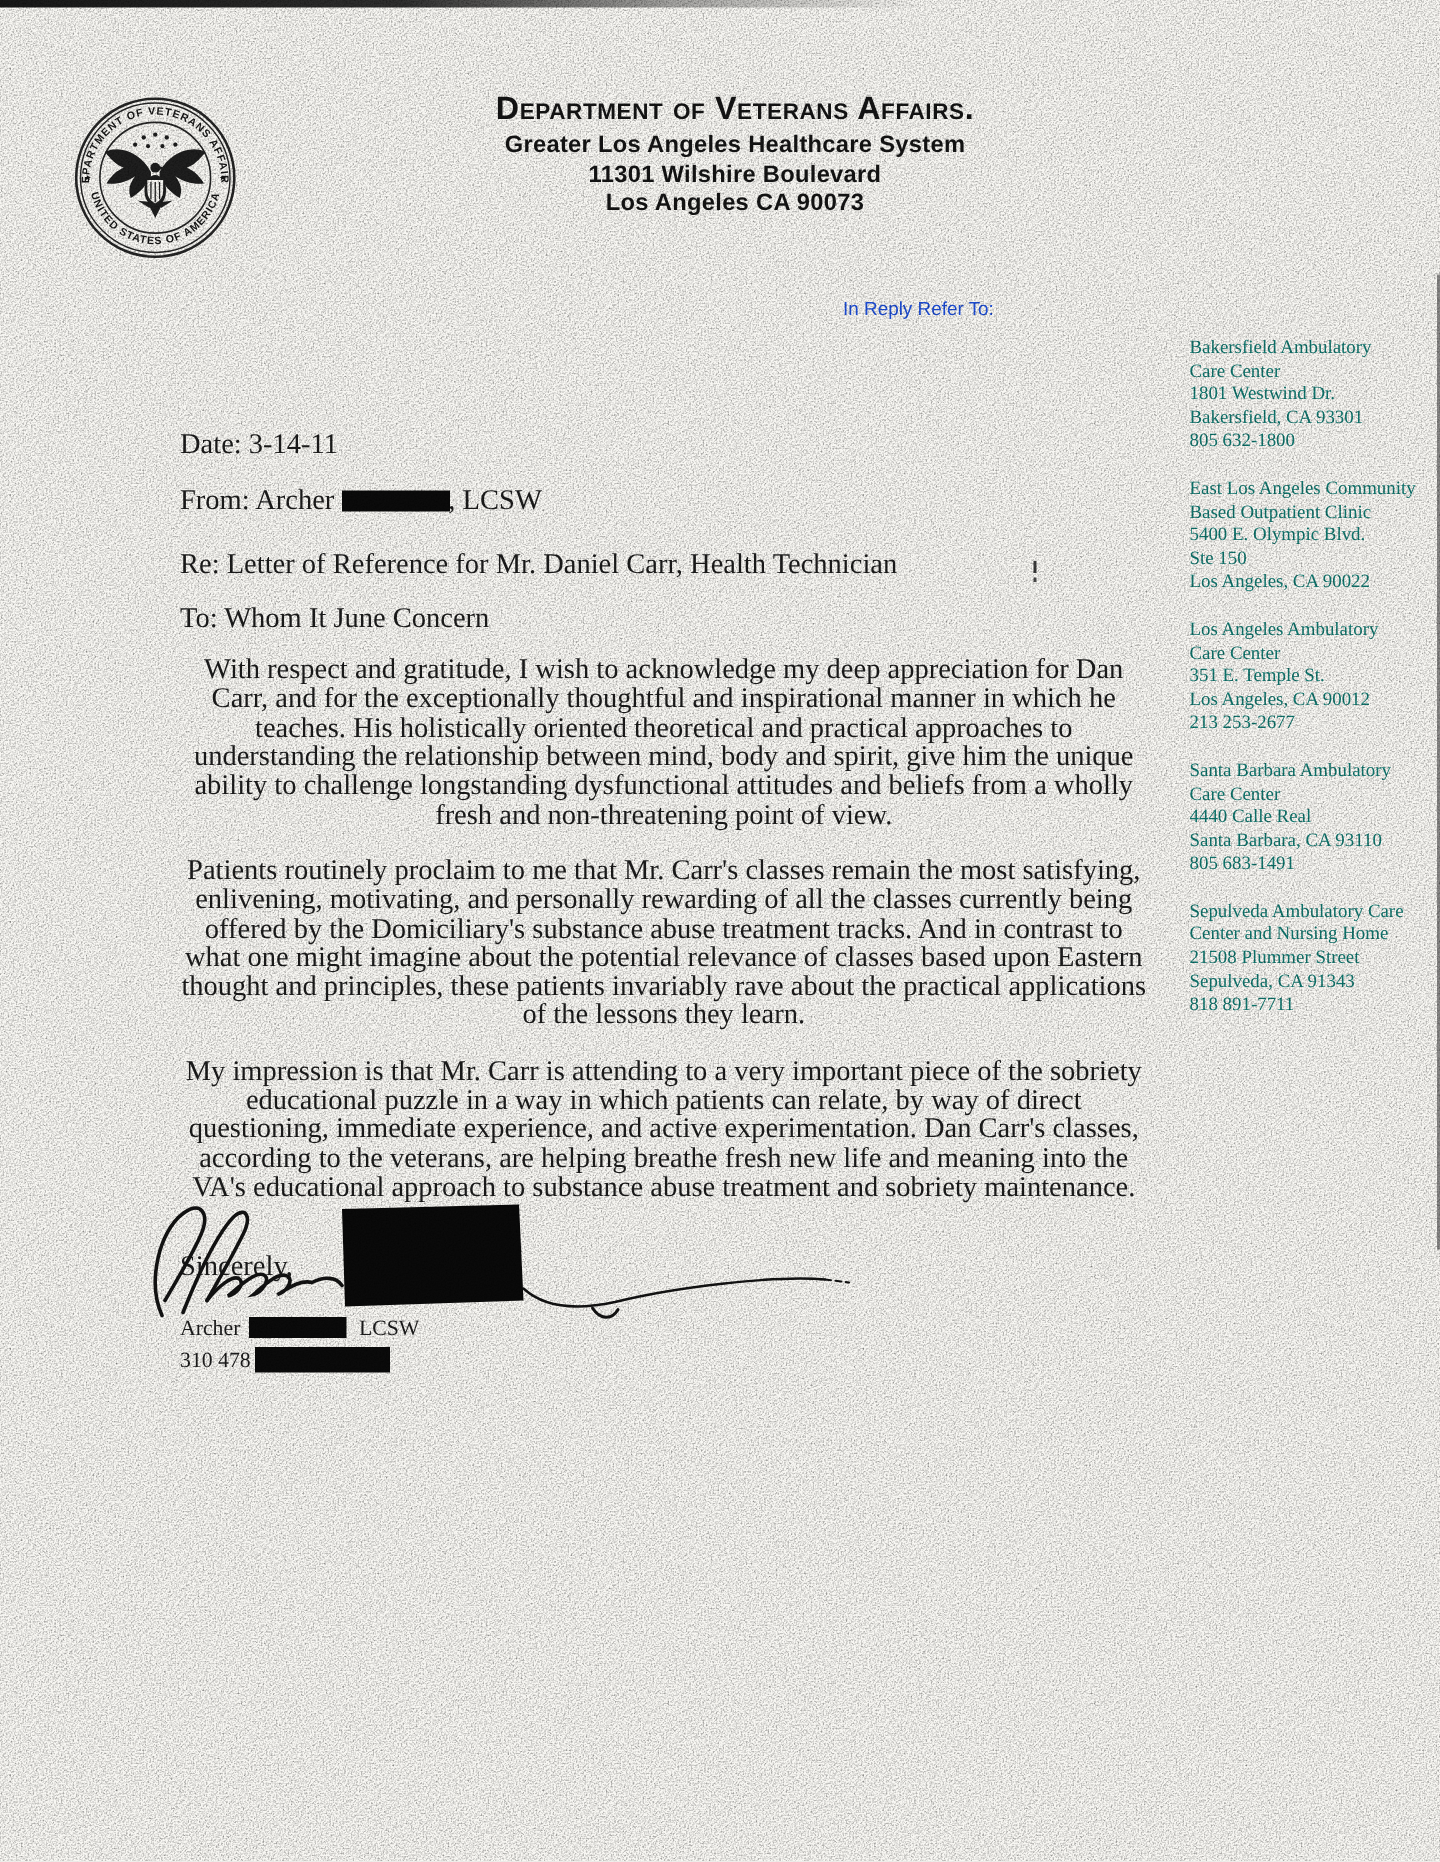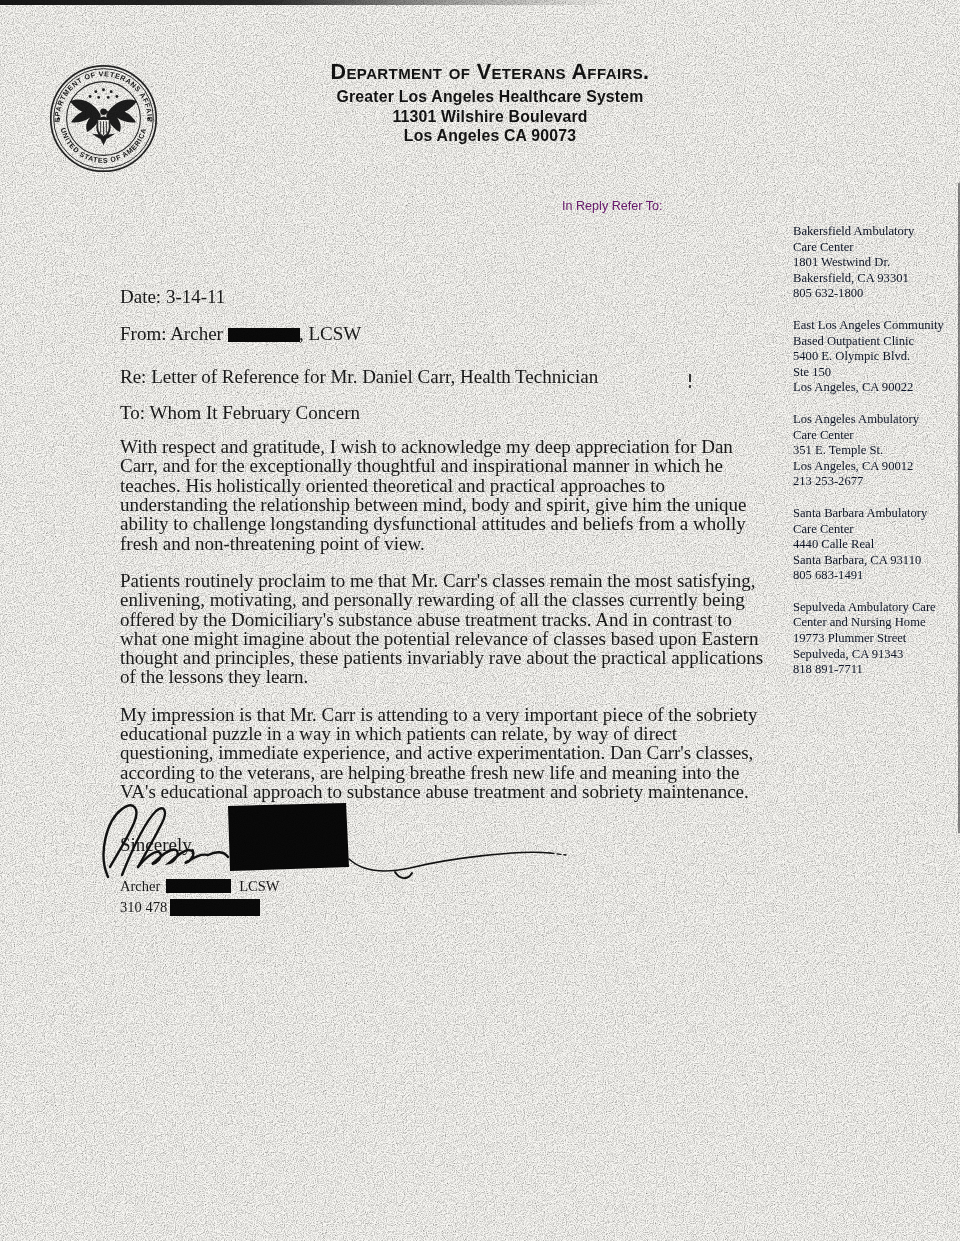--- a/index.html
+++ b/index.html
@@ -30,37 +30,37 @@
   
   .letterhead{
     position:absolute;left:278px;top:60px;width:424px;text-align:center;
     font-family:"Liberation Sans",sans-serif;font-weight:bold;color:#151515;
   }
   .agency{font-size:21.5px;font-variant:small-caps;letter-spacing:.4px;line-height:24px;margin-bottom:3px;text-align:center;}
   .hline{font-size:15.8px;line-height:19.5px;letter-spacing:.2px;}
 
   .reply-label{
     position:absolute;left:562px;top:199px;
-    font-family:"Liberation Sans",sans-serif;font-size:12.6px;color:#701a75;
+    font-family:"Liberation Sans",sans-serif;font-size:12.6px;color:#1d4ed8;
   }
 
   
   .sidebar{
     position:absolute;left:793px;top:224px;width:165px;
-    font-size:12.6px;line-height:15.6px;color:#0f172a;
+    font-size:12.6px;line-height:15.6px;color:#0f766e;
   }
   .loc{margin-bottom:16px;}
 
   
   .letter{position:absolute;left:120px;top:287px;width:645px;font-size:19px;line-height:19.3px;}
   .l-date{margin-bottom:18px;}
   .l-from{margin-bottom:23px;}
   .l-re{margin-bottom:17px;}
   .l-to{margin-bottom:15px;}
-  .para{margin:0 0 18px 0;text-align:left;}
+  .para{margin:0 0 18px 0;text-align:center;}
   .para:last-child{margin-bottom:34px;}
 
   
   .redact{display:inline-block;background:#0b0b0b;}
   .bar-from{width:72px;height:14px;vertical-align:-2px;margin-left:5px;margin-right:-1px;}
   .bar-name{width:65px;height:14px;vertical-align:-2px;margin:0 8px 0 6px;}
   .bar-phone{width:90px;height:17px;vertical-align:-4px;margin-left:3px;}
   .dot{display:inline-block;width:25px;height:24px;border-radius:50%;background:#0b0b0b;vertical-align:-9px;margin-left:1px;}
 
   
@@ -159,31 +159,31 @@
       <div class="loc">
         <div class="loc-line">Santa Barbara Ambulatory</div>
         <div class="loc-line">Care Center</div>
         <div class="loc-line">4440 Calle Real</div>
         <div class="loc-line">Santa Barbara, CA 93110</div>
         <div class="loc-line">805 683-1491</div>
       </div>
       <div class="loc">
         <div class="loc-line">Sepulveda Ambulatory Care</div>
         <div class="loc-line">Center and Nursing Home</div>
-        <div class="loc-line">19773 Plummer Street</div>
+        <div class="loc-line">21508 Plummer Street</div>
         <div class="loc-line">Sepulveda, CA 91343</div>
         <div class="loc-line">818 891-7711</div>
       </div>
     </div>
 
   <div class="letter">
     <div class="l-date">Date: 3-14-11</div>
     <div class="l-from"><span>From: Archer</span><span class="redact bar-from"></span><span>, LCSW</span></div>
     <div class="l-re">Re: Letter of Reference for Mr. Daniel Carr, Health Technician</div>
-    <div class="l-to">To: Whom It February Concern</div>
+    <div class="l-to">To: Whom It June Concern</div>
     <div>
         <p class="para">With respect and gratitude, I wish to acknowledge my deep appreciation for Dan Carr, and for the exceptionally thoughtful and inspirational manner in which he teaches.  His holistically oriented theoretical and practical approaches to understanding the relationship between mind, body and spirit, give him the unique ability to challenge longstanding dysfunctional attitudes and beliefs from a wholly fresh and non-threatening point of view.</p>
         <p class="para">Patients routinely proclaim to me that Mr. Carr's classes remain the most satisfying, enlivening, motivating, and personally rewarding of all the classes currently being offered by the Domiciliary's substance abuse treatment tracks. And in contrast to what one might imagine about the potential relevance of classes based upon Eastern thought and principles, these patients invariably rave about the practical applications of the lessons they learn.</p>
         <p class="para">My impression is that Mr. Carr is attending to a very important piece of the sobriety educational puzzle in a way in which patients can relate, by way of direct questioning, immediate experience, and active experimentation.  Dan Carr's classes, according to the veterans, are helping breathe fresh new life and meaning into the VA's educational approach to substance abuse treatment and sobriety maintenance.</p>
       </div>
     <div class="l-closing">Sincerely,</div>
   </div>
 
   <svg class="signature" viewBox="0 0 470 90">
     <g fill="none" stroke="#141414" stroke-width="2.4" stroke-linecap="round">

